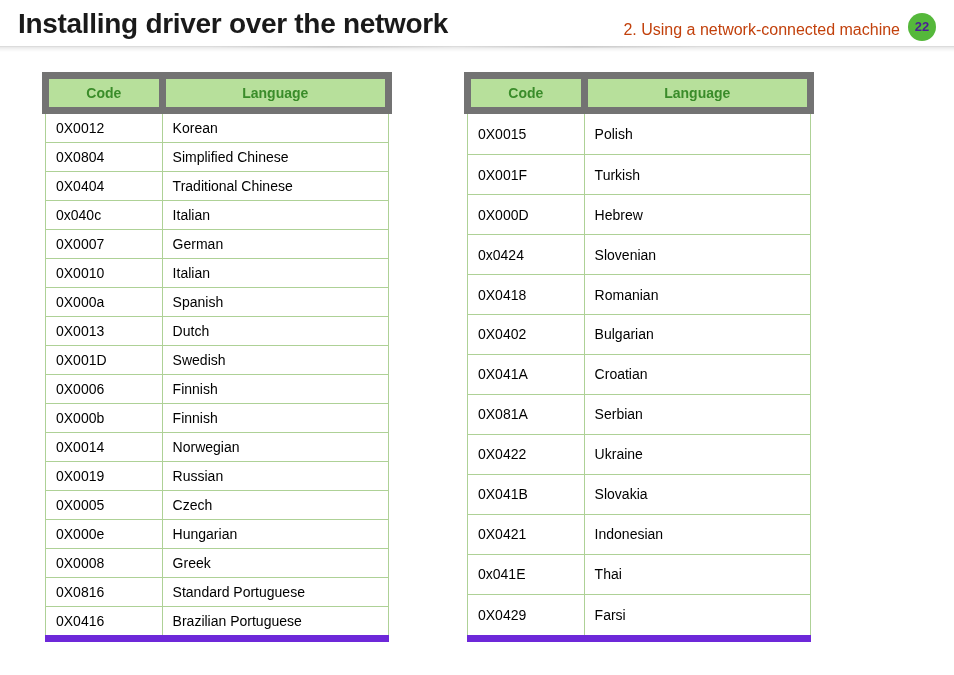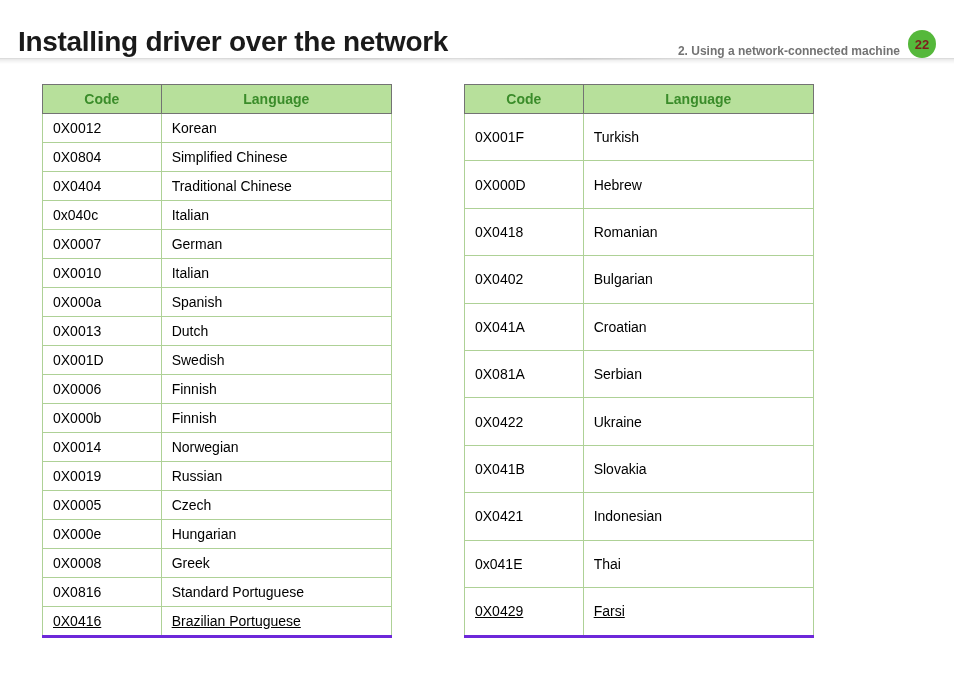--- a/index.html
+++ b/index.html
@@ -7,45 +7,45 @@
     margin: 0;
     font-family: "Segoe UI", "Myriad Pro", Arial, sans-serif;
     width: 954px;
     height: 675px;
     background: #fff;
     color: #000;
     overflow: hidden;
   }
   .header {
     display: flex;
-    align-items: flex-end;
+    align-items: center;
     padding: 2px 18px 0 18px;
-    height: 58px;
+    height: 46px;
     position: relative;
   }
   .title {
     font-size: 28px;
     font-weight: 700;
     color: #1a1a1a;
     flex: 1;
     letter-spacing: -0.3px;
   }
   .chap {
-    font-size: 12px;
-    font-weight: 700;
-    color: #737373;
+    font-size: 16px;
+    font-weight: 400;
+    color: #c2410c;
     margin-top: 12px;
     margin-right: 8px;
   }
   .pagebadge {
     width: 28px;
     height: 28px;
     border-radius: 50%;
     background: #55b83b;
-    color: #7f1d1d;
+    color: #4c1d95;
     font-weight: 700;
     font-size: 13px;
     display: flex;
     align-items: center;
     justify-content: center;
     margin-top: 5px;
   }
   .sep {
     height: 6px;
     margin: 0 0 20px 0;
@@ -70,38 +70,38 @@
     border-collapse: collapse;
     width: 350px;
     font-size: 14px;
   }
   .tbl th {
     background: #b7e09b;
     color: #3a8c2a;
     font-weight: 700;
     padding: 6px 10px;
     text-align: center;
-    border: 1px solid #737373;
+    border: 7px solid #737373;
     font-size: 14px;
   }
   .tbl th.lang { width: 66%; }
   .tbl th.code { width: 34%; }
   .tbl td {
     padding: 6px 10px;
     border-bottom: 1px solid #aed196;
     border-right: 1px solid #aed196;
     font-size: 14px;
     color: #000;
   }
   .tbl td.code {
     border-left: 1px solid #aed196;
     width: 34%;
   }
   .tbl td.lang { width: 66%; }
-  .tbl tr:last-child td { border-bottom: 3px solid #6d28d9; text-decoration: underline; }
+  .tbl tr:last-child td { border-bottom: 7px solid #6d28d9; }
 </style>
 </head>
 <body>
 
 <div class="header">
   <div class="title">Installing driver over the network</div>
   <div class="chap">2.  Using a network-connected machine</div>
   <div class="pagebadge">22</div>
 </div>
 <div class="sep"></div>
@@ -192,26 +192,34 @@
 
   <table class="tbl">
     <thead>
       <tr>
         <th class="code">Code</th>
         <th class="lang">Language</th>
       </tr>
     </thead>
     <tbody id="tbody-right">
         <tr>
+          <td class="code">0X0015</td>
+          <td class="lang">Polish</td>
+        </tr>
+        <tr>
           <td class="code">0X001F</td>
           <td class="lang">Turkish</td>
         </tr>
         <tr>
           <td class="code">0X000D</td>
           <td class="lang">Hebrew</td>
+        </tr>
+        <tr>
+          <td class="code">0x0424</td>
+          <td class="lang">Slovenian</td>
         </tr>
         <tr>
           <td class="code">0X0418</td>
           <td class="lang">Romanian</td>
         </tr>
         <tr>
           <td class="code">0X0402</td>
           <td class="lang">Bulgarian</td>
         </tr>
         <tr>

